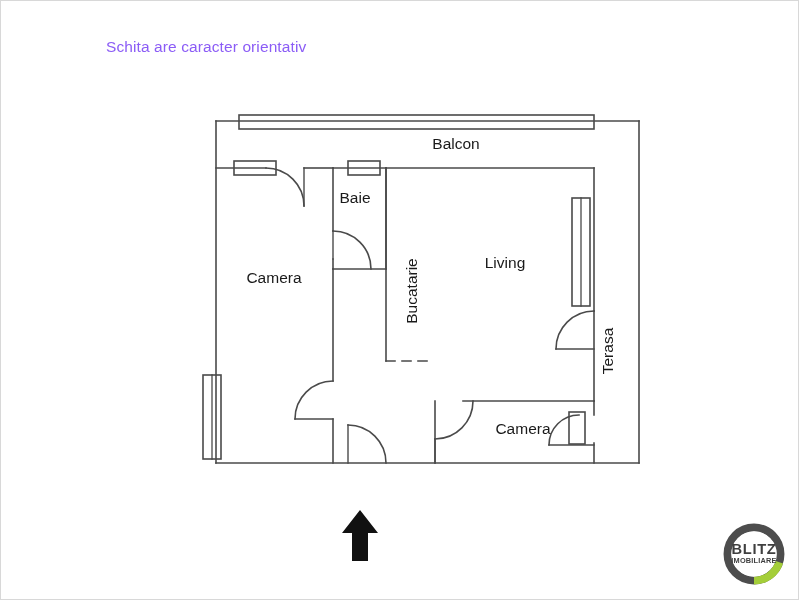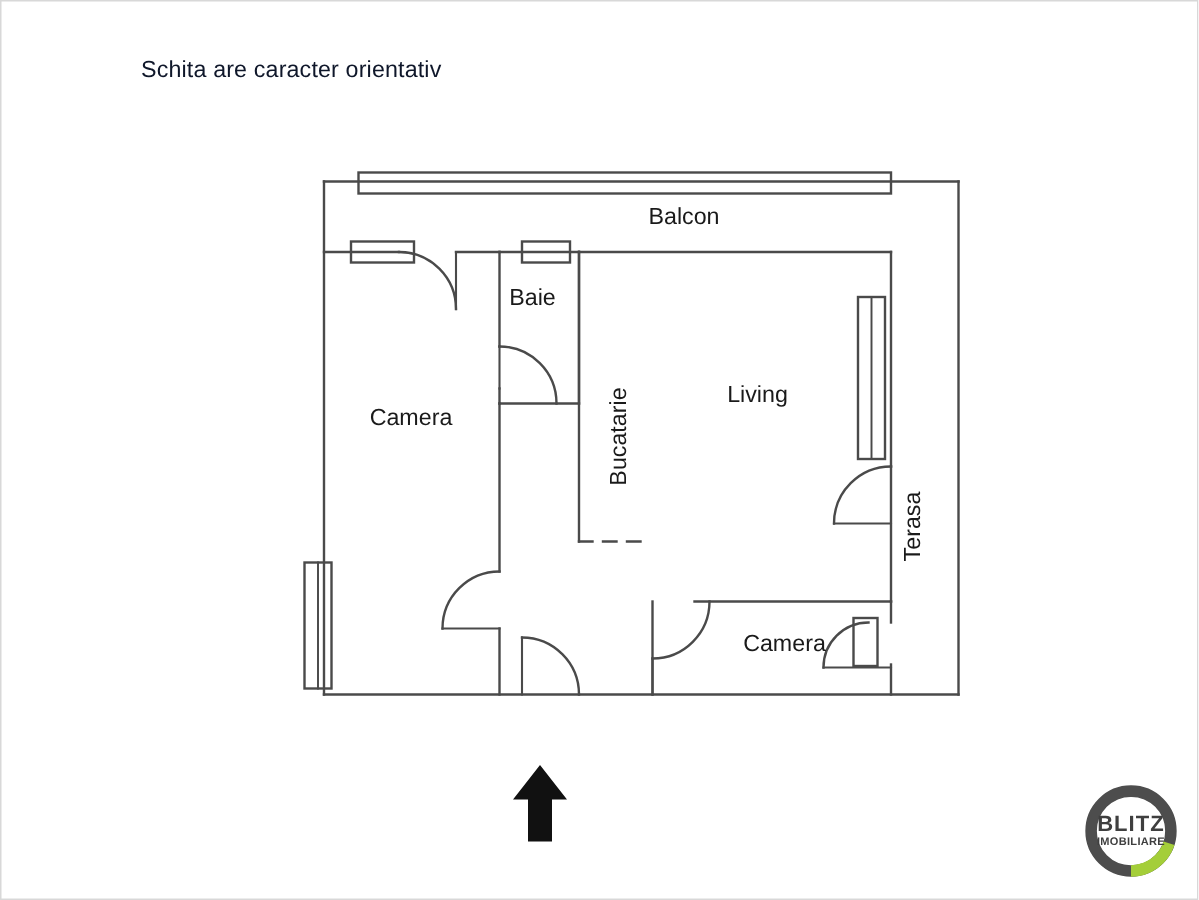--- a/index.html
+++ b/index.html
@@ -16,24 +16,24 @@
   #app {
     position: relative;
     width: 799px;
     height: 600px;
     background: #ffffff;
     box-sizing: border-box;
     border: 1px solid #d8d8d8;
   }
   #plan-title {
     position: absolute;
-    left: 93px;
+    left: 105px;
     top: 37px;
     font-size: 15.5px;
-    color: #0f172a;
+    color: #8b5cf6;
     letter-spacing: 0.1px;
     white-space: nowrap;
   }
   #floorplan-svg {
     position: absolute;
     left: 0;
     top: 0;
   }
   .room-label {
     font-family: "Liberation Sans", sans-serif;

